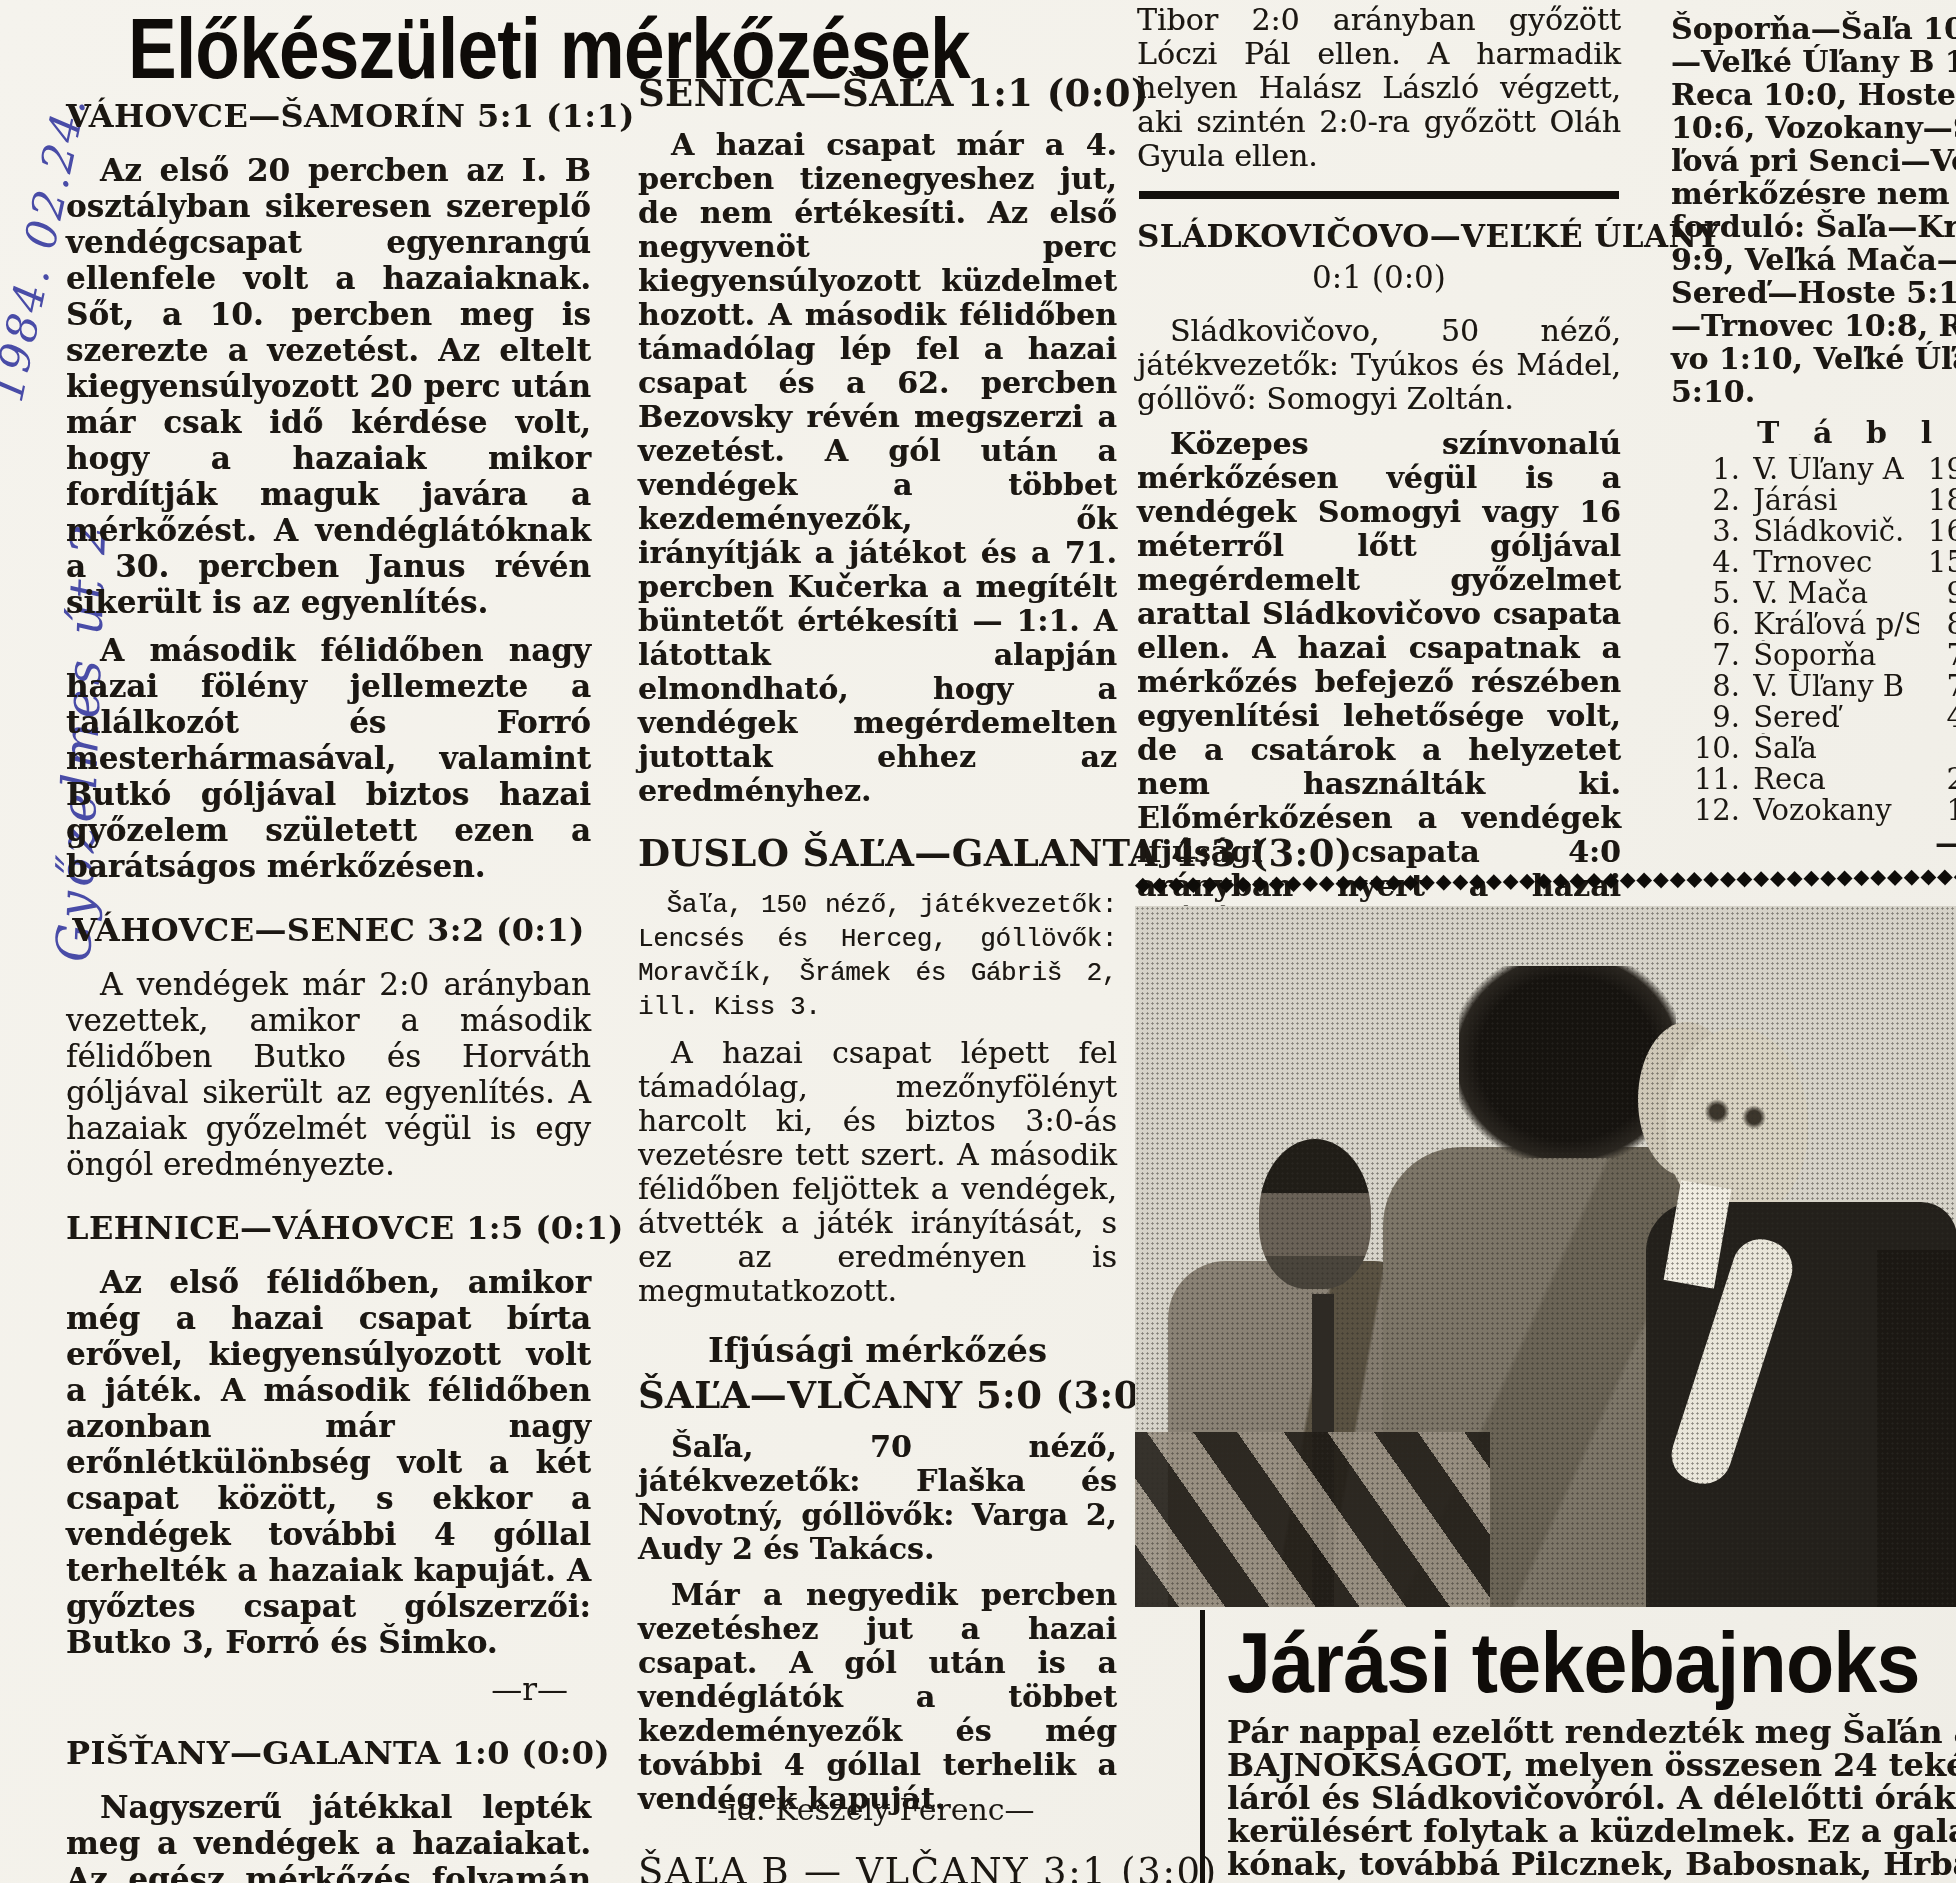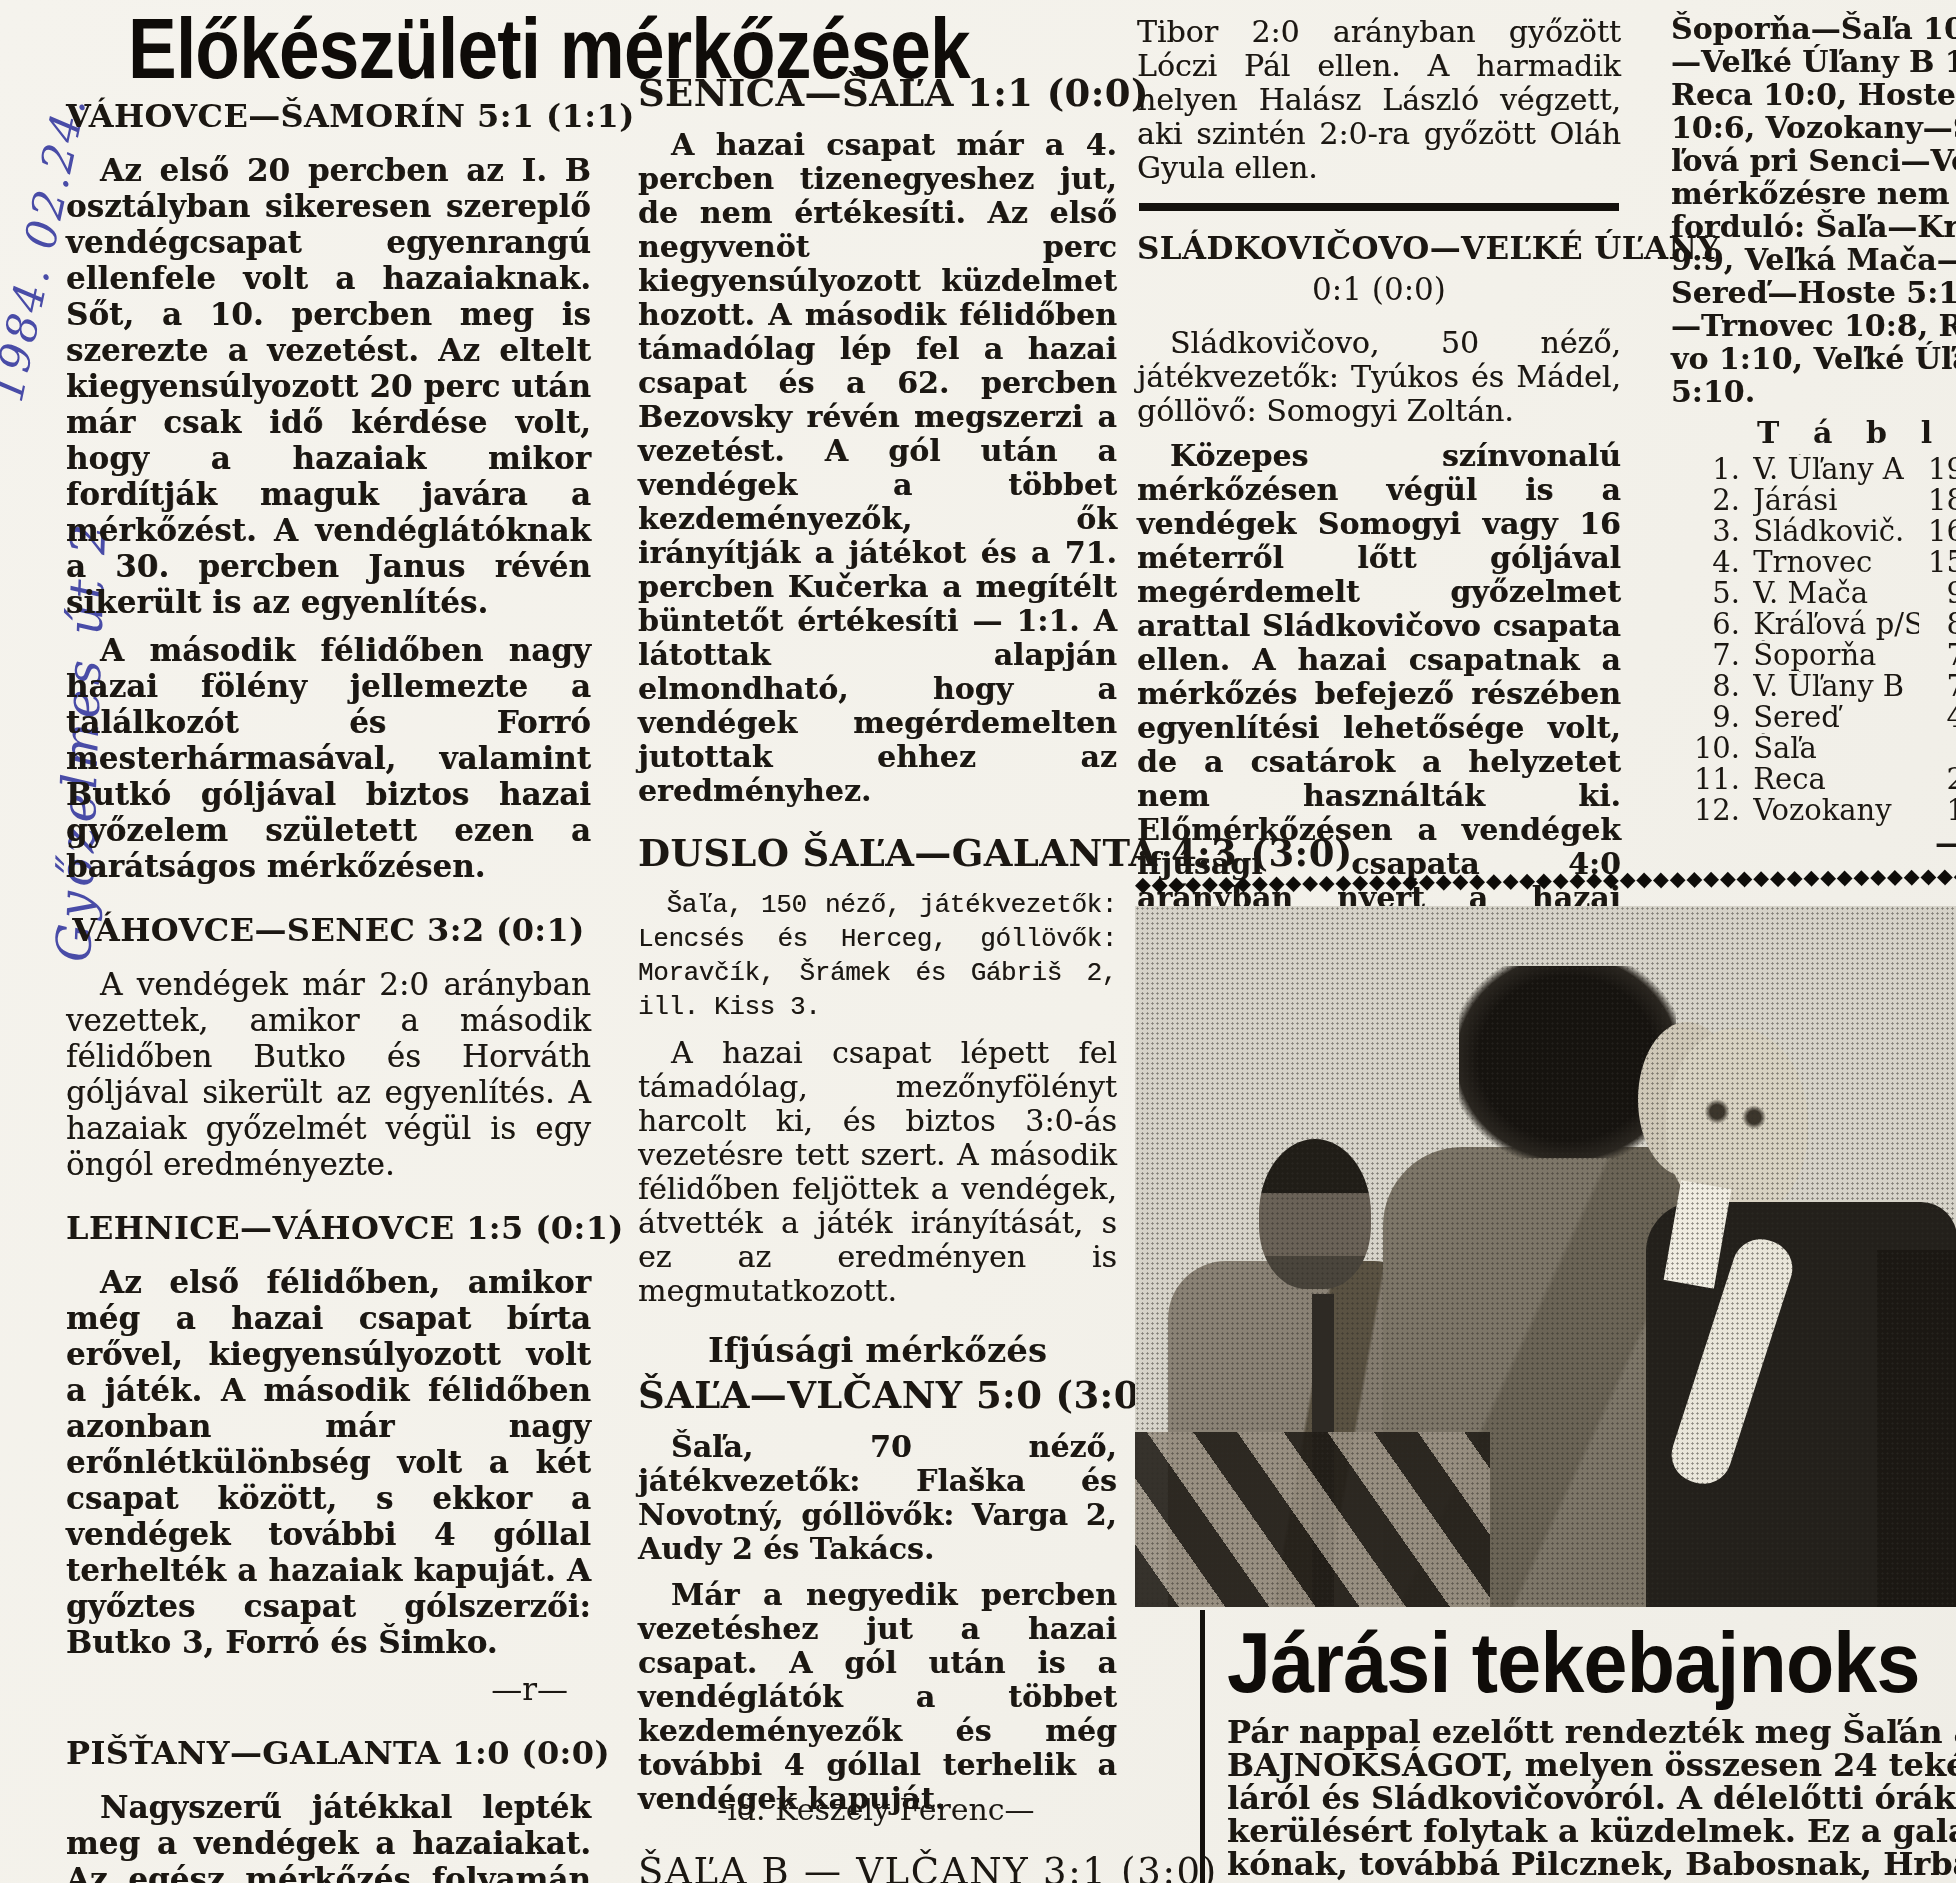--- a/index.html
+++ b/index.html
@@ -12,21 +12,21 @@
   .sign{ text-align:right;padding-right:23px;margin:1.7px 0 5px 0;}
   .sign-inline{display:flex;justify-content:center;margin-top:-34px;padding-right:3.3px;}
   .mono{font-family:"Liberation Mono",monospace;font-size:26px;line-height:34px;letter-spacing:-0.4px;}
   .subhead{font-weight:bold;text-align:center;margin:25px 0 11.6px 0;font-size:34px;}
   .light-h{font-weight:normal;letter-spacing:1.7px;}
   
   .col1{left:66px;top:98px;width:525px;font-size:31px;line-height:36px;}
   .col1 .match-h{font-size:32px;}
   .col2{left:638px;top:76px;width:479px;font-size:30px;line-height:34px;}
   .col2 .match-h{font-size:37px;}
-  .col3{left:1137px;top:15px;width:484px;font-size:30px;line-height:34px;}
+  .col3{left:1137px;top:3px;width:484px;font-size:30px;line-height:34px;}
   .col3 .match-h{font-size:31px;margin:15px 0 6.6px 0;}
   .score-h{font-weight:normal;text-align:center;margin:0 0 20px 0;font-size:31px;text-indent:0;}
   .col4{left:1671px;top:11.6px;width:294px;font-size:30px;line-height:33px;}
   .result-line{white-space:nowrap;font-weight:bold;text-shadow:0.2px 0.2px 0 rgba(27,23,18,.4);}
   .table-title{font-weight:bold;letter-spacing:11.6px;margin:8.3px 0 5px 86px;white-space:nowrap;}
   .t-row{display:flex;line-height:31px;font-size:29px;white-space:nowrap;}
   .t-rank{width:69px;text-align:right;padding-right:13.2px;flex:none;}
   .t-team{flex:1;overflow:hidden;}
   .t-pts{width:46px;text-align:right;flex:none;}
   .after-dash{text-align:right;font-weight:bold;}

